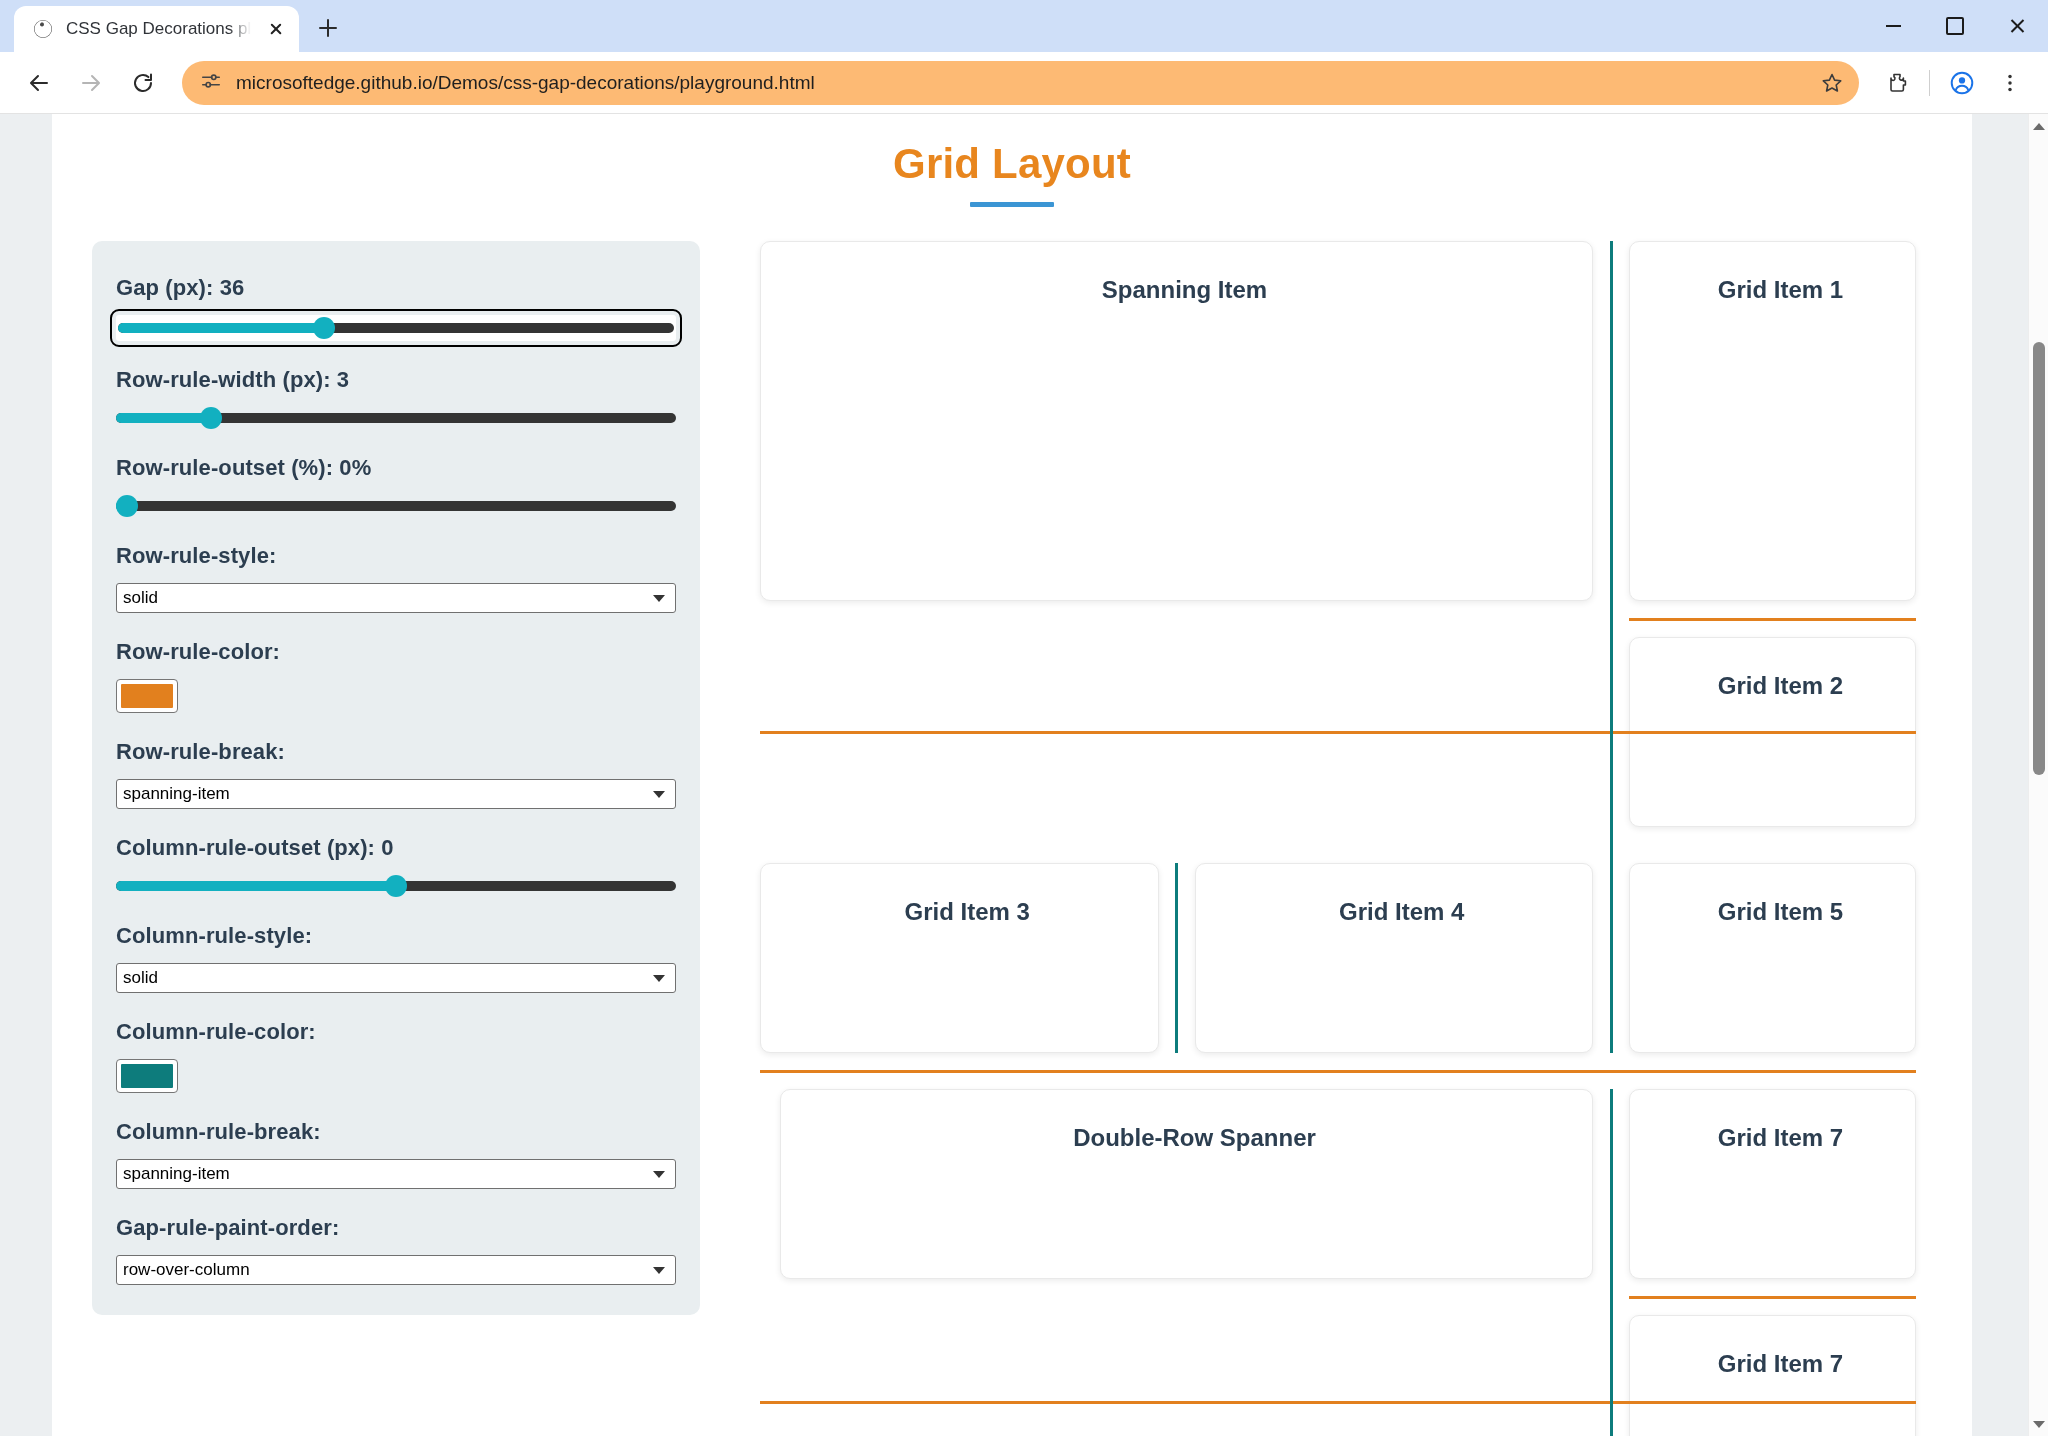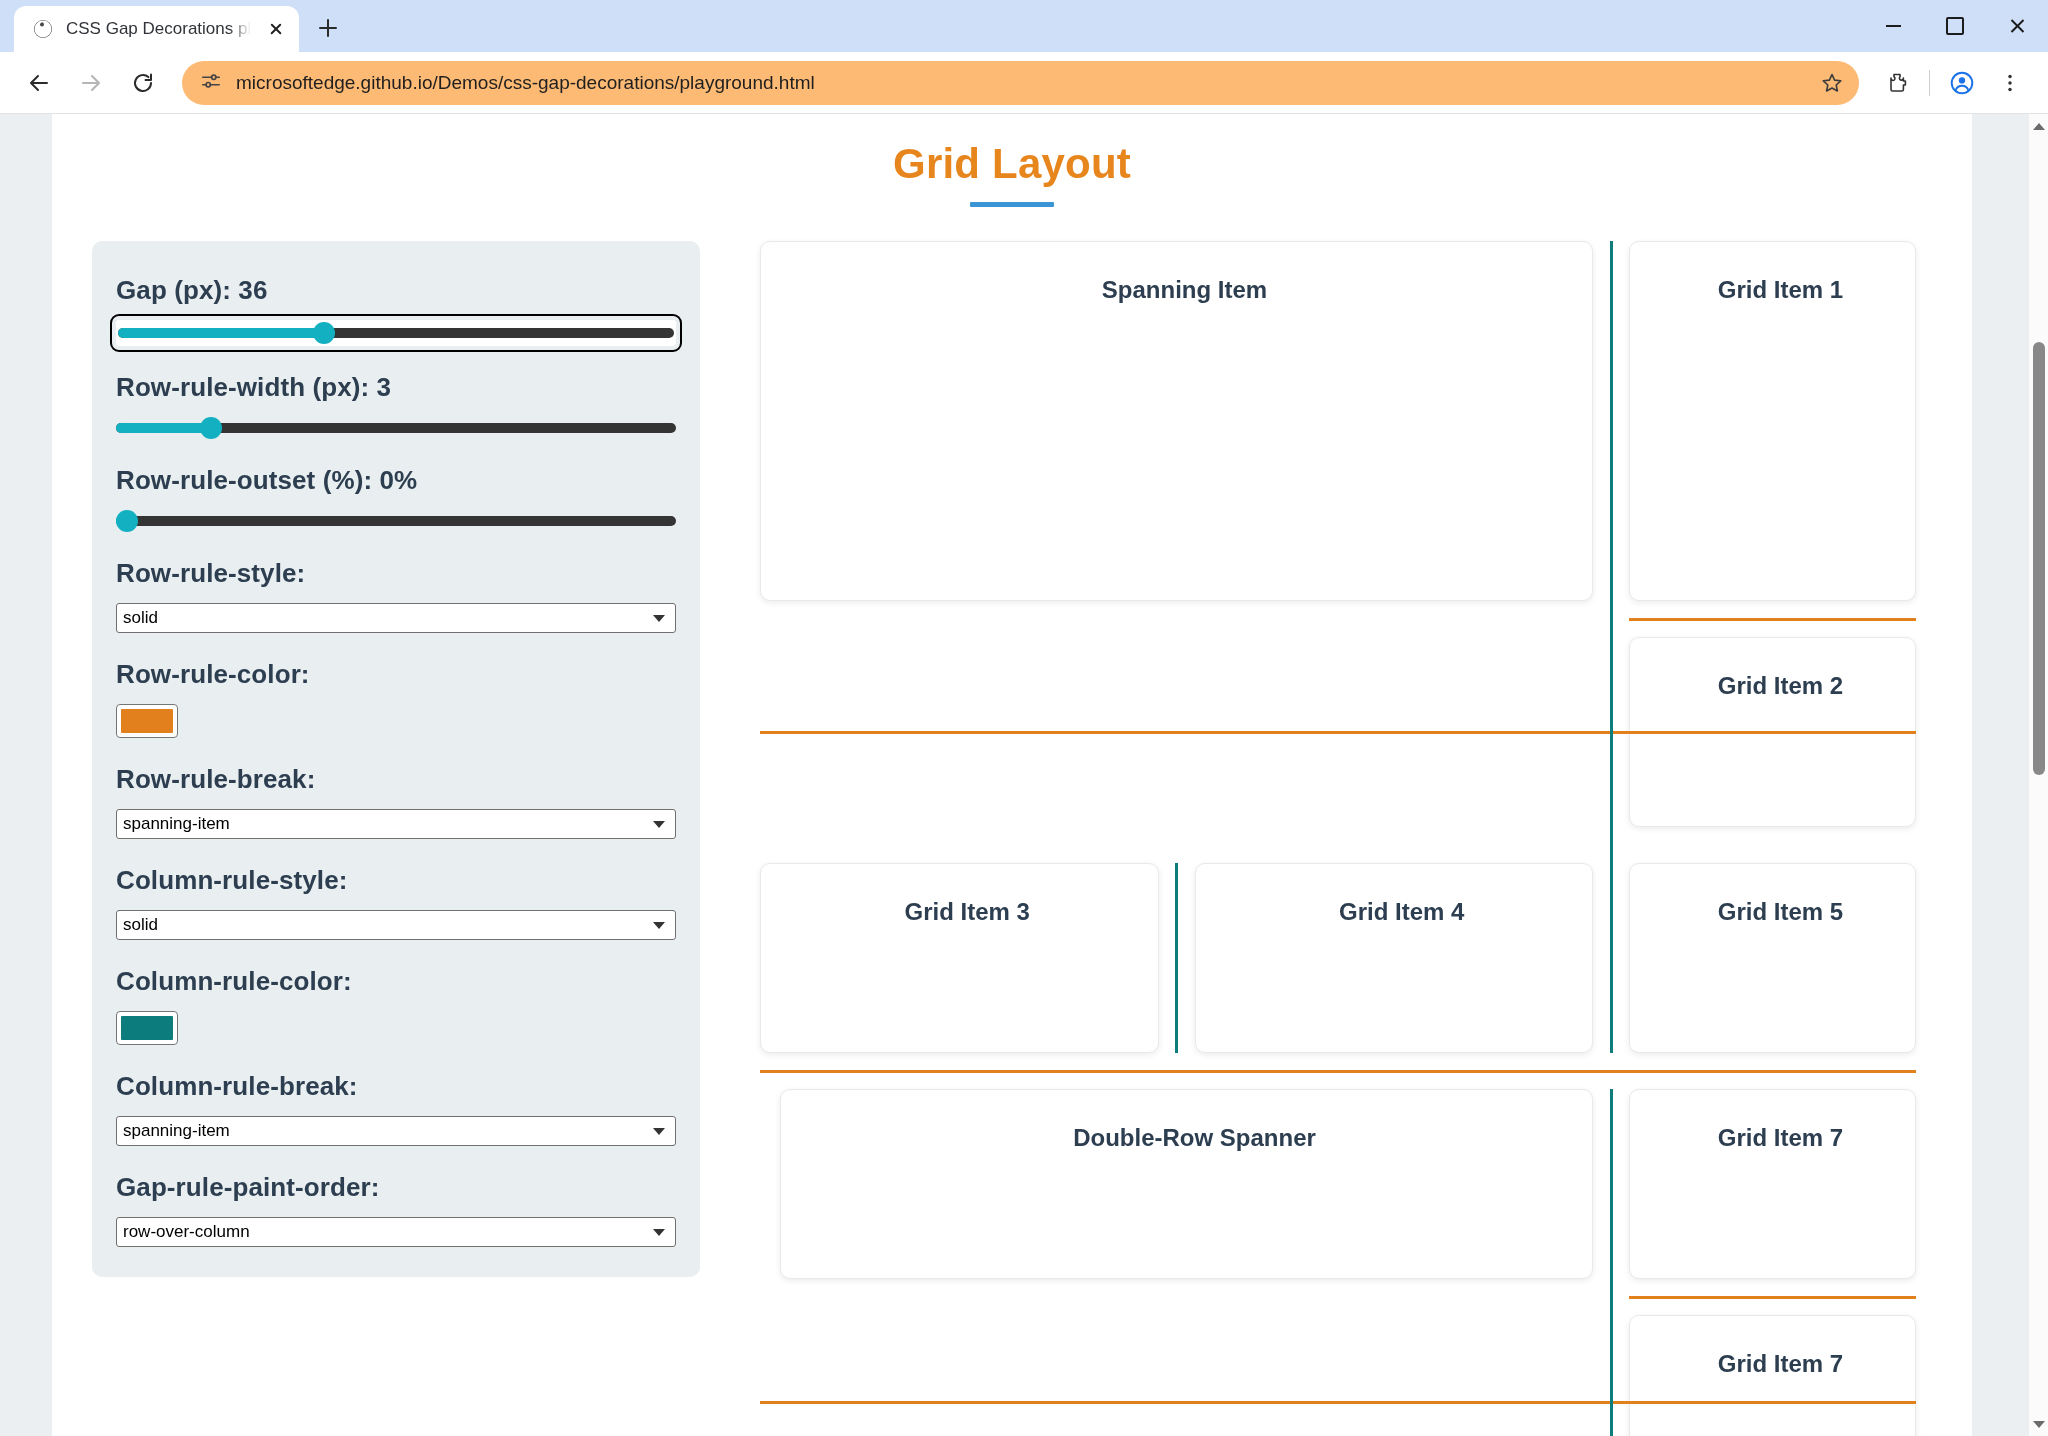--- a/index.html
+++ b/index.html
@@ -82,21 +82,21 @@
   .title-underline { width: 84px; height: 5px; background:#3b95d4; margin: 14px auto 0; border-radius: 1px; }
 
   .content { display:flex; gap: 60px; padding: 34px 56px 0 40px; align-items: flex-start; }
 
   
   .controls {
     width: 608px; flex: 0 0 608px; background:#e9eef0; border-radius: 10px;
     padding: 34px 24px 30px 24px;
   }
   .ctrl-label {
-    font-size: 26px; font-weight: 700; color: #2c3e50; margin-bottom: 14px; letter-spacing: .1px;
+    font-size: 22px; font-weight: 700; color: #2c3e50; margin-bottom: 14px; letter-spacing: .1px;
   }
   .ctrl-group { margin-bottom: 26px; }
   .ctrl-group:last-child { margin-bottom: 0; }
 
   .slider { position: relative; height: 22px; display:flex; align-items:center; }
   .slider.focused { outline: 2px solid #000; outline-offset: 4px; border-radius: 3px; background: #fff; padding: 4px 2px; height: 26px; }
   .track { position:relative; width: 100%; height: 10px; background:#343434; border-radius: 6px; }
   .track-fill { position:absolute; left:0; top:0; height: 10px; background:#12b0c0; border-radius: 6px; }
   .thumb {
     position:absolute; width: 22px; height: 22px; background:#12b0c0; border-radius: 50%;
@@ -302,20 +302,29 @@
 
             <div class="ctrl-group">
               <div class="ctrl-label">Row-rule-break:</div>
               <div class="select-box">
                 <span>spanning-item</span>
                 <span class="select-arrow"></span>
               </div>
             </div>
 
 
+            <div class="ctrl-group">
+              <div class="ctrl-label">Column-rule-outset (px): 0</div>
+              <div class="slider">
+                <div class="track">
+                  <div class="track-fill" style="width:50%"></div>
+                  <div class="thumb" style="left:50%"></div>
+                </div>
+              </div>
+            </div>
 
             <div class="ctrl-group">
               <div class="ctrl-label">Column-rule-style:</div>
               <div class="select-box">
                 <span>solid</span>
                 <span class="select-arrow"></span>
               </div>
             </div>
 
             <div class="ctrl-group">

